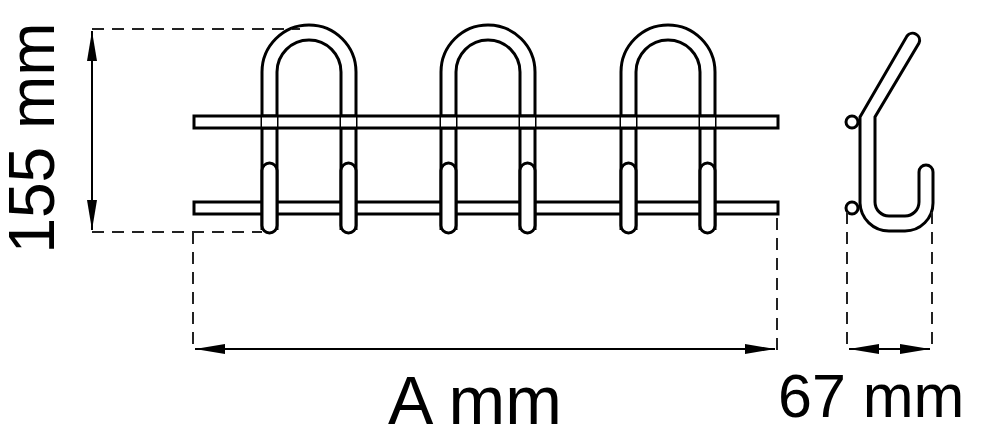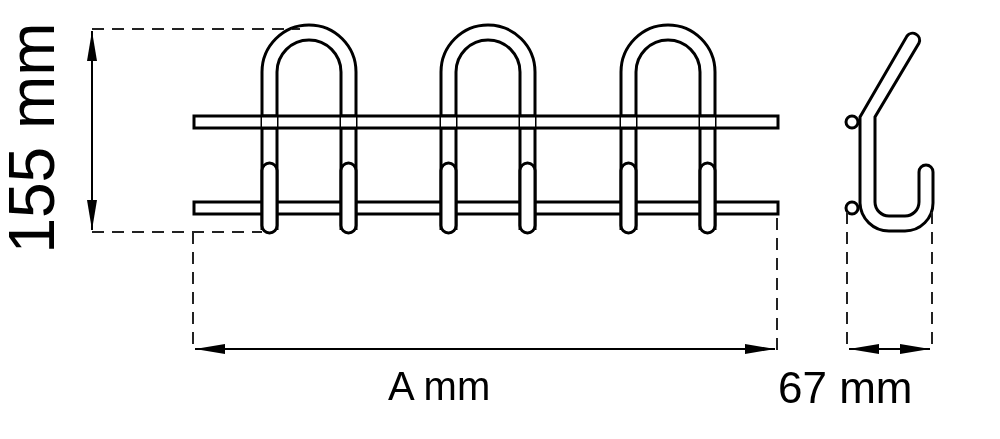--- a/index.html
+++ b/index.html
@@ -1,21 +1,21 @@
 <!DOCTYPE html>
 <html><head>
   <meta charset="utf-8">
   <style>
     html, body { margin: 0; padding: 0; background: #ffffff; }
     body { width: 1000px; height: 439px; overflow: hidden; position: relative; font-family: "Liberation Sans", "DejaVu Sans", sans-serif; }
     #drawing { position: absolute; left: 0; top: 0; }
     .lbl { position: absolute; color: #000; font-family: "Liberation Sans", "DejaVu Sans", sans-serif; white-space: nowrap; line-height: 1; }
     #lbl-height { left: -22px; top: 120px; font-size: 64px; transform-origin: center center; transform: rotate(-90deg); width: 260px; text-align: center; left: -98px; top: 106px; }
-    #lbl-width { left: 388px; top: 366px; font-size: 40px; }
-    #lbl-depth { left: 778px; top: 366px; font-size: 44px; }
+    #lbl-width { left: 388px; top: 366px; font-size: 68px; }
+    #lbl-depth { left: 778px; top: 366px; font-size: 61px; }
   </style>
 </head>
 <body>
 
 <svg id="drawing" width="1000" height="439" viewBox="0 0 1000 439" xmlns="http://www.w3.org/2000/svg">
   <defs>
     <marker id="arrow" viewBox="0 0 30 10" refX="30" refY="5" markerWidth="30" markerHeight="10" markerUnits="userSpaceOnUse" orient="auto-start-reverse">
       <path d="M0,0 L30,5 L0,10 Z" fill="#000"></path>
     </marker>
   </defs>

